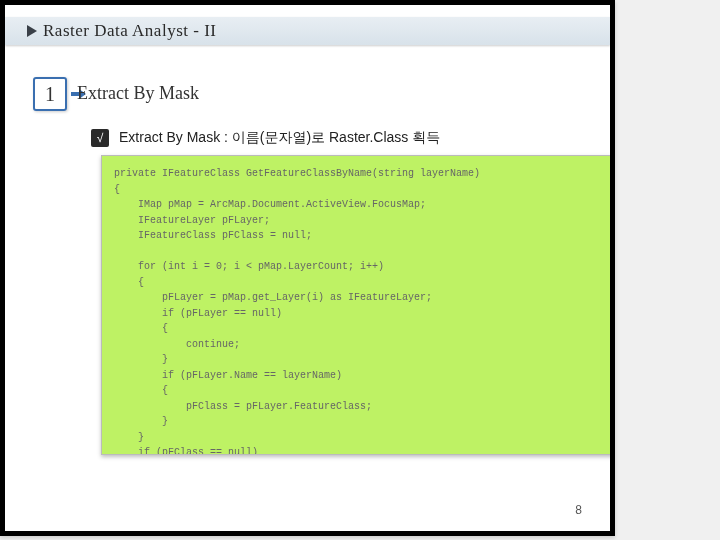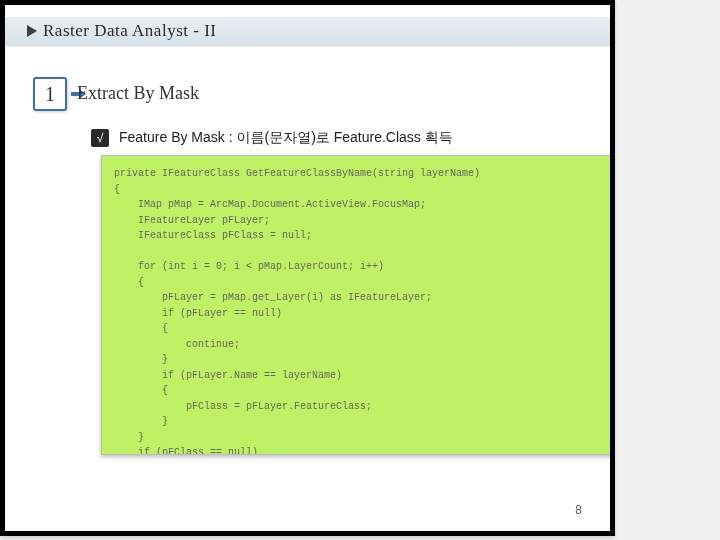--- a/index.html
+++ b/index.html
@@ -136,21 +136,21 @@
     <span>1</span>
   </div>
   <div class="step-arrow"></div>
 
   <div class="section-title">Extract By Mask</div>
 
   <div class="sub-row">
     <div class="check-box">
       <span>√</span>
     </div>
-    <div class="sub-text">Feature By Mask : 이름(문자열)로 Feature.Class 획득</div>
+    <div class="sub-text">Extract By Mask : 이름(문자열)로 Raster.Class 획득</div>
   </div>
 
   <div class="code-frame">
     <pre>private IFeatureClass GetFeatureClassByName(string layerName)
 {
     IMap pMap = ArcMap.Document.ActiveView.FocusMap;
     IFeatureLayer pFLayer;
     IFeatureClass pFClass = null;
 
     for (int i = 0; i &lt; pMap.LayerCount; i++)

